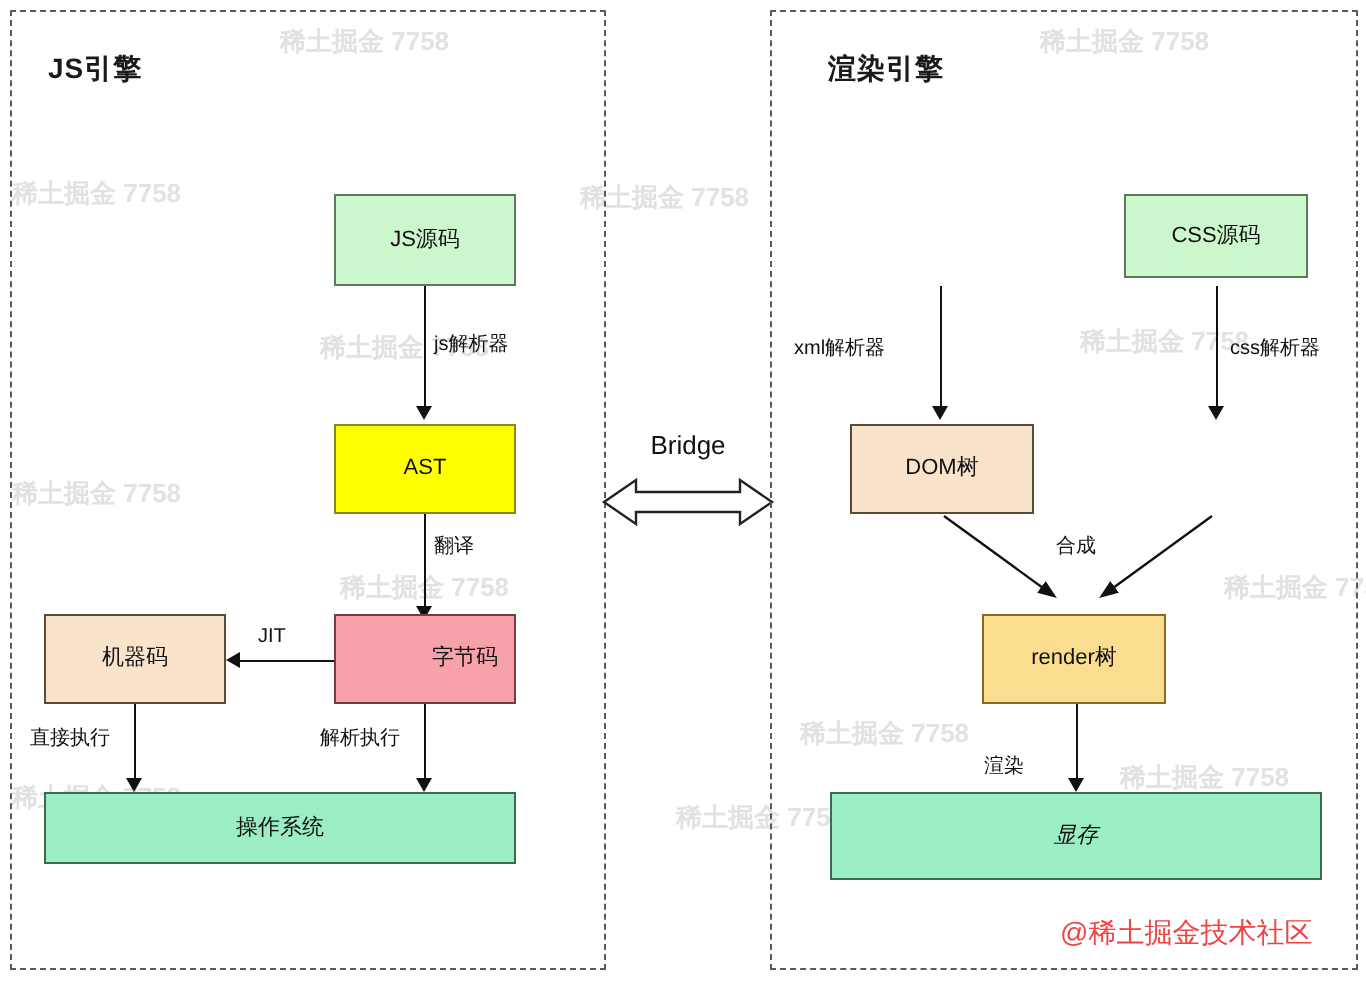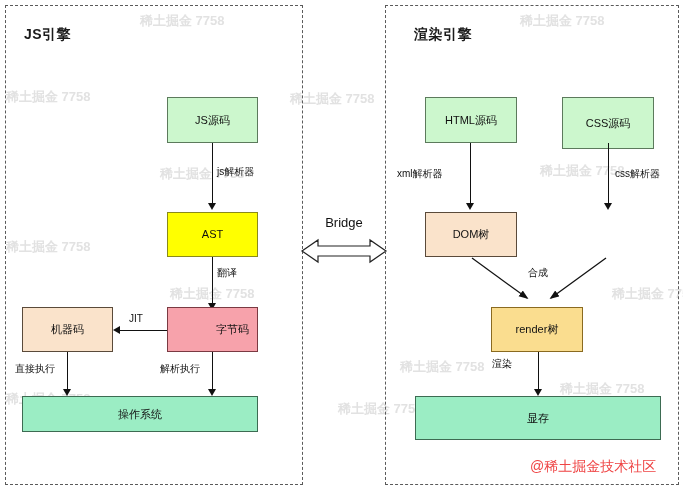--- a/index.html
+++ b/index.html
@@ -191,23 +191,22 @@
   <div id="bridge-wrap">
     <div id="bridge-label">Bridge</div>
     <svg class="diag-svg" style="left:0; top:22px; width:88px; height:28px;" viewBox="0 0 88 28">
       <polygon points="2,14 18,3 18,9 70,9 70,3 86,14 70,25 70,19 18,19 18,25" fill="#ffffff" stroke="#222222" stroke-width="1.2"></polygon>
     </svg>
   </div>
 
   <div class="panel" id="panel-render"></div>
   <div class="panel-title" style="left:414px; top:26px;">渲染引擎</div>
 
-  <div class="box green" id="node-html-source" style="left:425px; top:97px; width:92px; height:46px;">HTML源码</div>
-
-  <div class="box green" id="node-css-source" style="left:562px; top:97px; width:92px; height:52px;">CSS源码</div>
+
+  <div class="box green" id="node-css-source" style="left:562px; top:97px; width:92px; height:42px;">CSS源码</div>
 
   <div class="vline" style="left:470px; top:143px; height:62px;"></div>
   <div class="arrow-down" style="left:466px; top:203px;"></div>
   <div class="edge-label" style="left:397px; top:167px;">xml解析器</div>
 
   <div class="vline" style="left:608px; top:143px; height:62px;"></div>
   <div class="arrow-down" style="left:604px; top:203px;"></div>
   <div class="edge-label" style="left:615px; top:167px;">css解析器</div>
 
   <div class="box peach" id="node-dom-tree" style="left:425px; top:212px; width:92px; height:45px;">DOM树</div>
@@ -221,19 +220,19 @@
     </defs>
     <line x1="472" y1="258" x2="527" y2="298" stroke="#111111" stroke-width="1.2" marker-end="url(#ah)"></line>
     <line x1="606" y1="258" x2="551" y2="298" stroke="#111111" stroke-width="1.2" marker-end="url(#ah)"></line>
   </svg>
   <div class="edge-label" style="left:528px; top:266px;">合成</div>
 
   <div class="box amber" id="node-render-tree" style="left:491px; top:307px; width:92px; height:45px;">render树</div>
 
   <div class="vline" style="left:538px; top:352px; height:39px;"></div>
   <div class="arrow-down" style="left:534px; top:389px;"></div>
-  <div class="edge-label" style="left:492px; top:357px;">渲染</div>
-
-  <div class="box mint" id="node-vram" style="left:415px; top:396px; width:246px; height:44px;">显存</div>
+  <div class="edge-label" style="left:492px; top:376px;">渲染</div>
+
+  <div class="box mint" id="node-vram" style="left:415px; top:396px; width:246px; height:44px;font-style:italic;">显存</div>
 
   <div id="wm-main">@稀土掘金技术社区</div>
 
 </div>
 
 </body></html>

